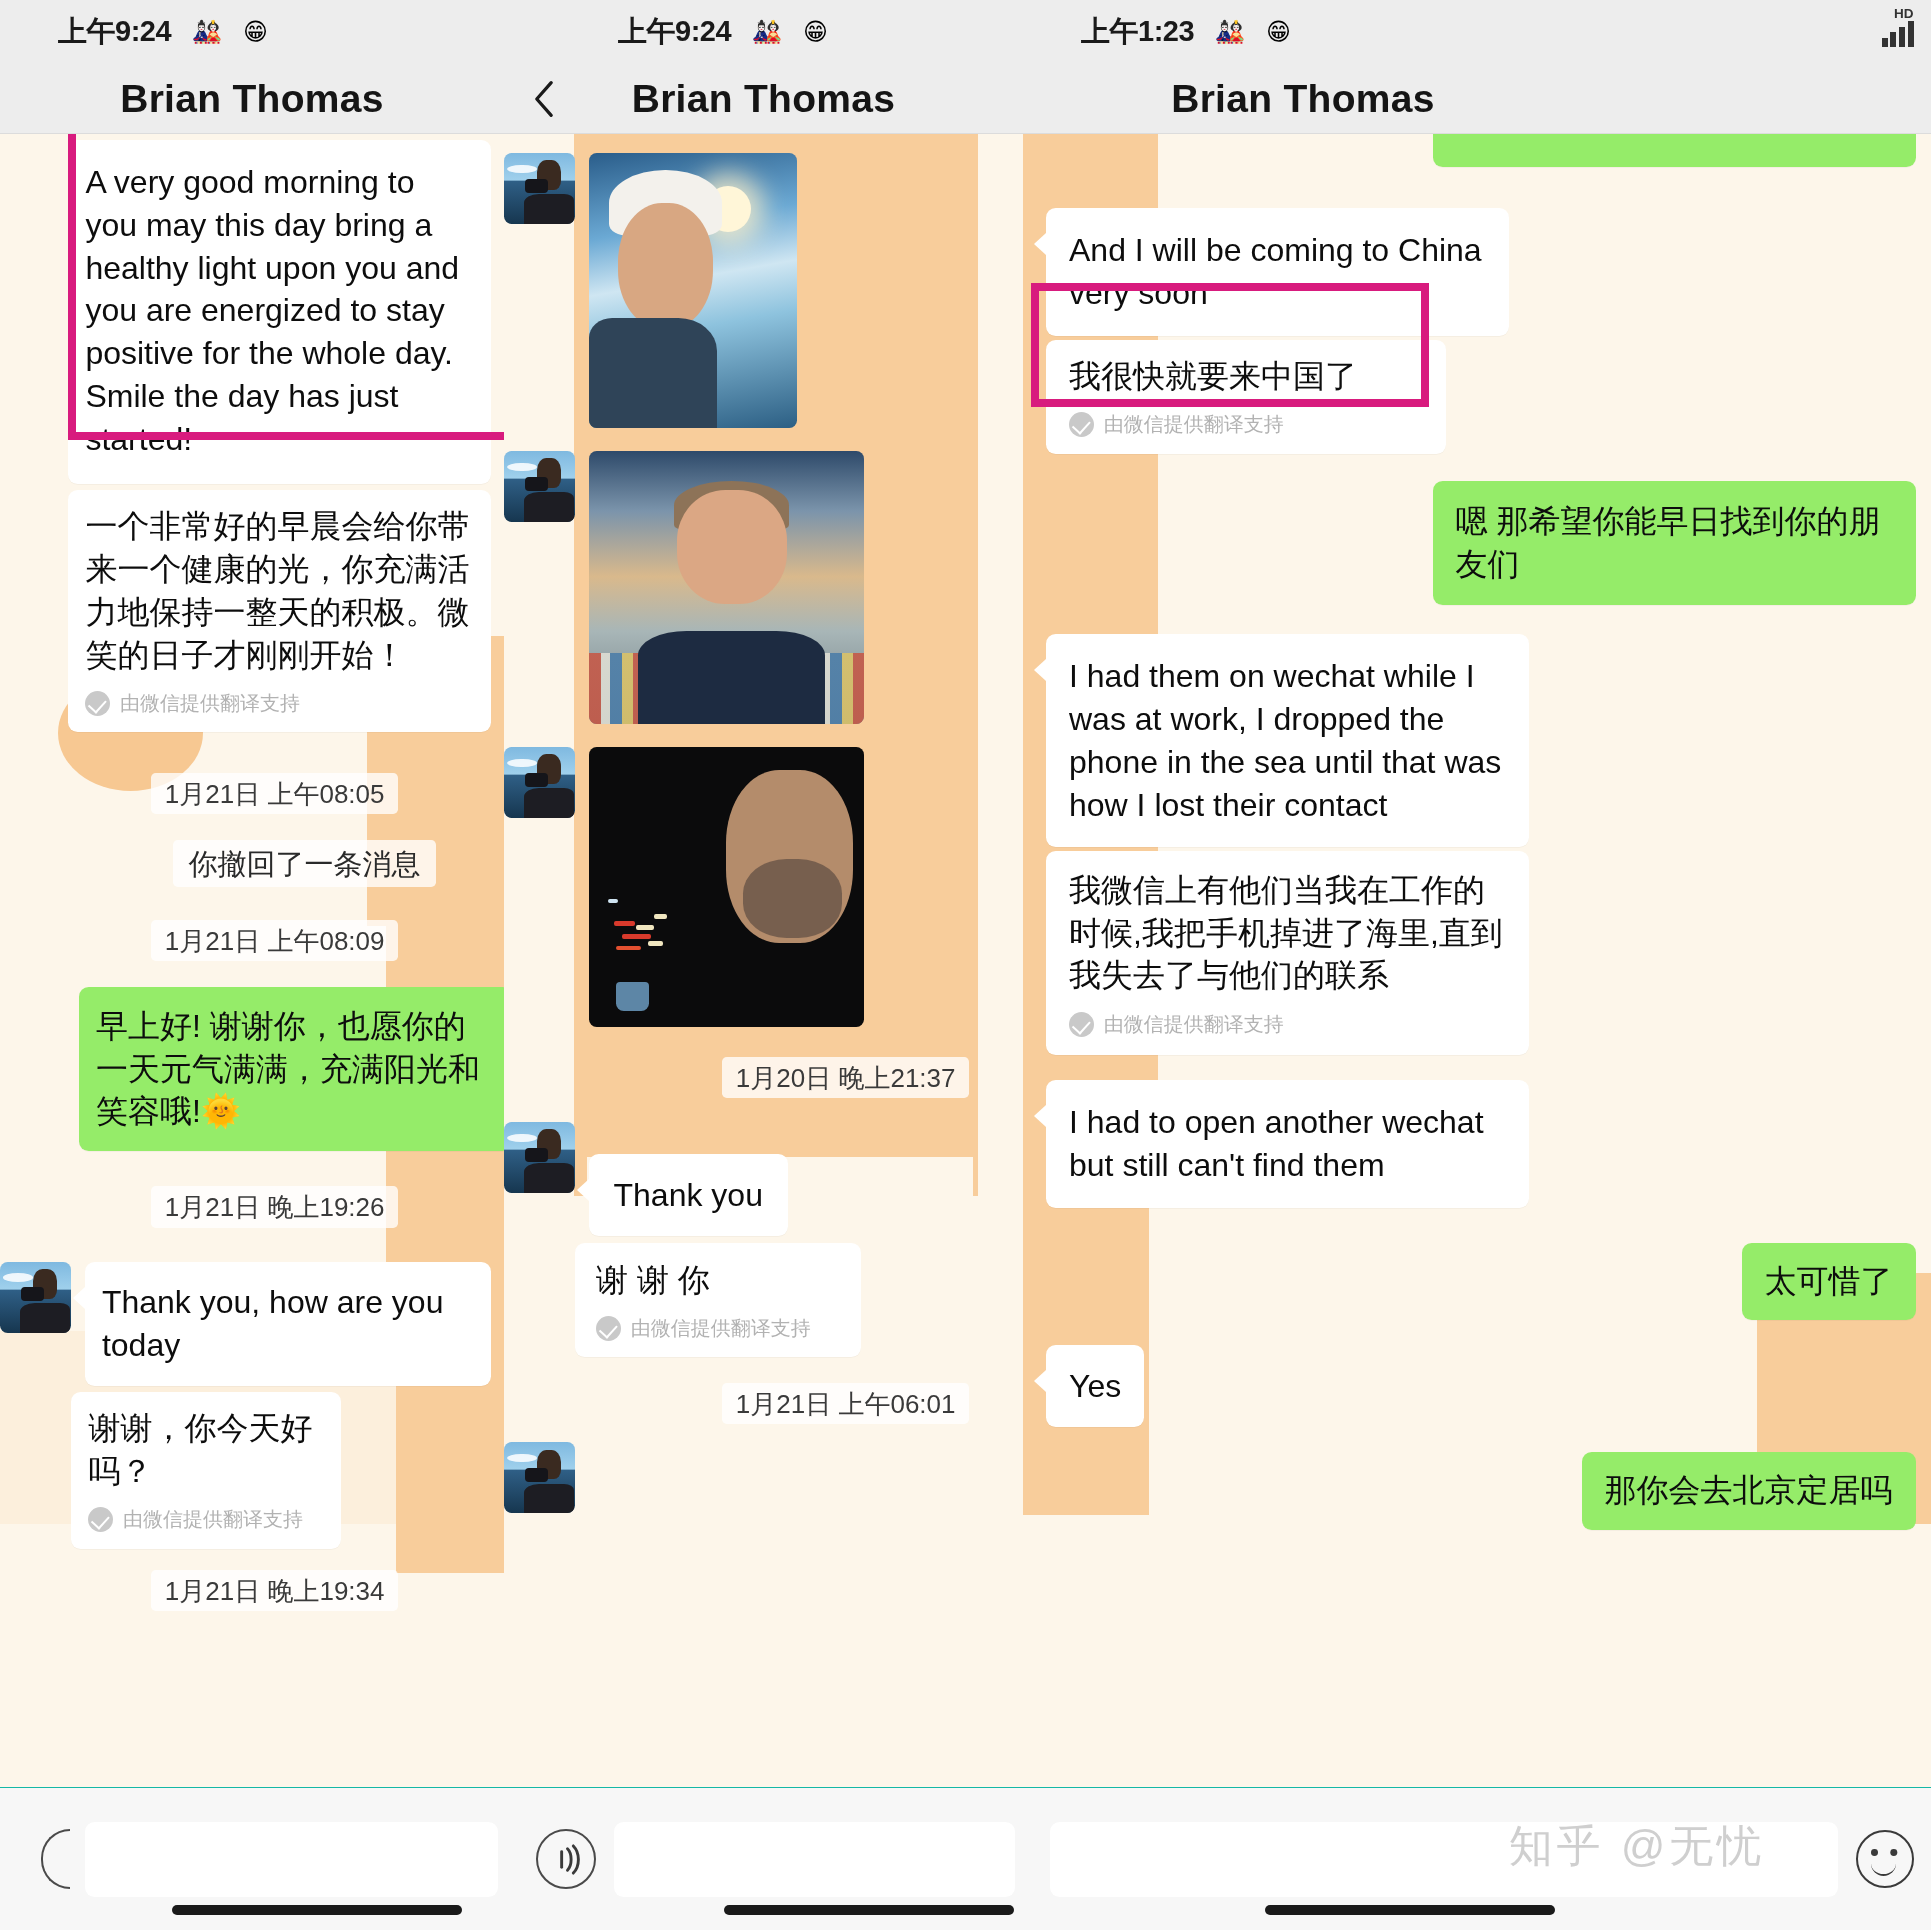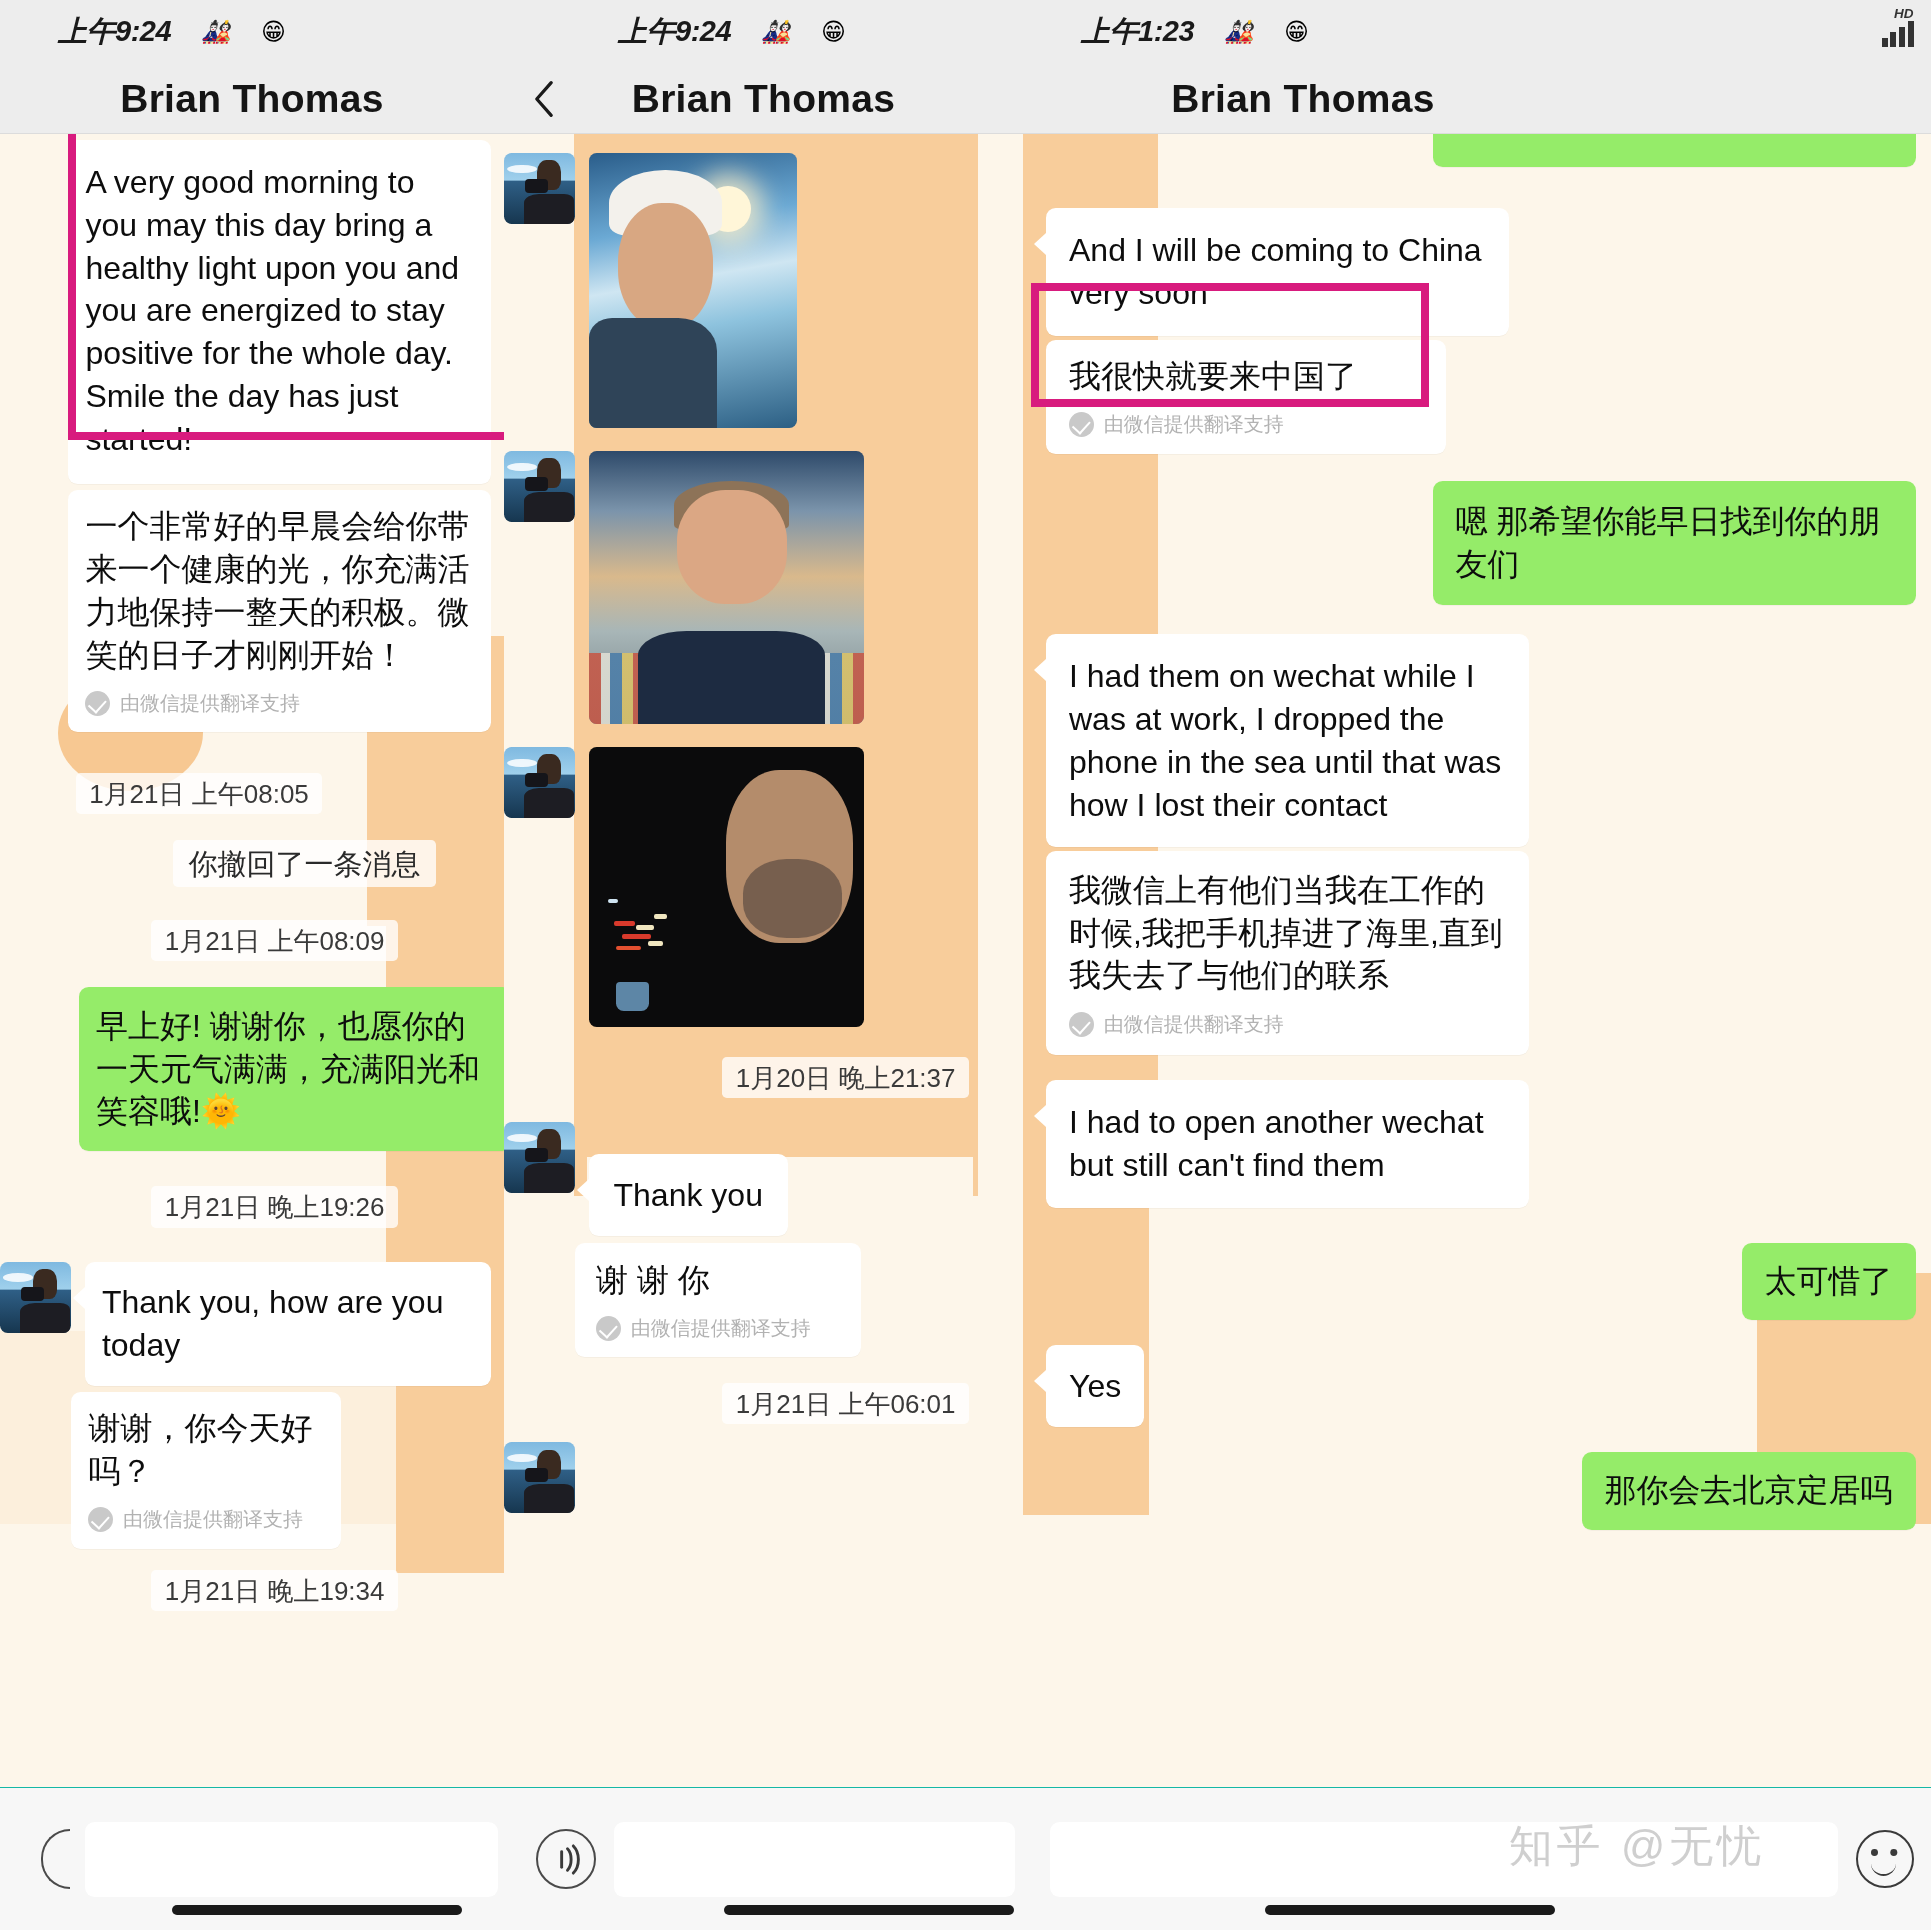--- a/index.html
+++ b/index.html
@@ -33,23 +33,22 @@
   .panel.p2 { width: 519px; }
   .panel.p3 { width: 908px; }
 
   
   .statusbar {
     height: 64px;
     background: #ededed;
     display: flex;
     align-items: center;
     padding-left: 58px;
-    gap: 30px;
-    position: relative;
-    font-style: italic;
+    gap: 21px;
+    position: relative;
   }
   .statusbar.p2 { padding-left: 114px; }
   .statusbar.p3 { padding-left: 58px; }
   .st-time {
     font-size: 29px; font-weight: bold; color: #1a1a1a;
     letter-spacing: -0.5px;
   }
   .st-emoji { font-size: 24px; line-height: 1; }
   .signal {
     position: absolute; right: 17.4px; top: 13.5px;
@@ -386,21 +385,21 @@
           <div class="row left" style="padding-left:68px;margin-top:5.8px;">
             <div class="bubble cn" style="max-width:454px;width:454px;padding:15.4px 17.4px 15.4px 17.4px;">
               <div>一个非常好的早晨会给你带来一个健康的光，你充满活力地保持一整天的积极。微笑的日子才刚刚开始！</div>
               <div class="trans-note">
                 <span class="check"></span>
                 <span>由微信提供翻译支持</span>
               </div>
             </div>
           </div>
 
-          <div class="timestamp" style="margin-top:44px;padding-right:106px;">
+          <div class="timestamp" style="margin-top:44px;text-align:right;padding-right:106px;">
             <span>1月21日 上午08:05</span>
           </div>
 
           <div class="sysmsg" style="text-align:right;padding-right:68px;margin-top:33px;">
             <span>你撤回了一条消息</span>
           </div>
 
           <div class="timestamp" style="margin-top:39px;text-align:right;padding-right:106px;">
             <span>1月21日 上午08:09</span>
           </div>

